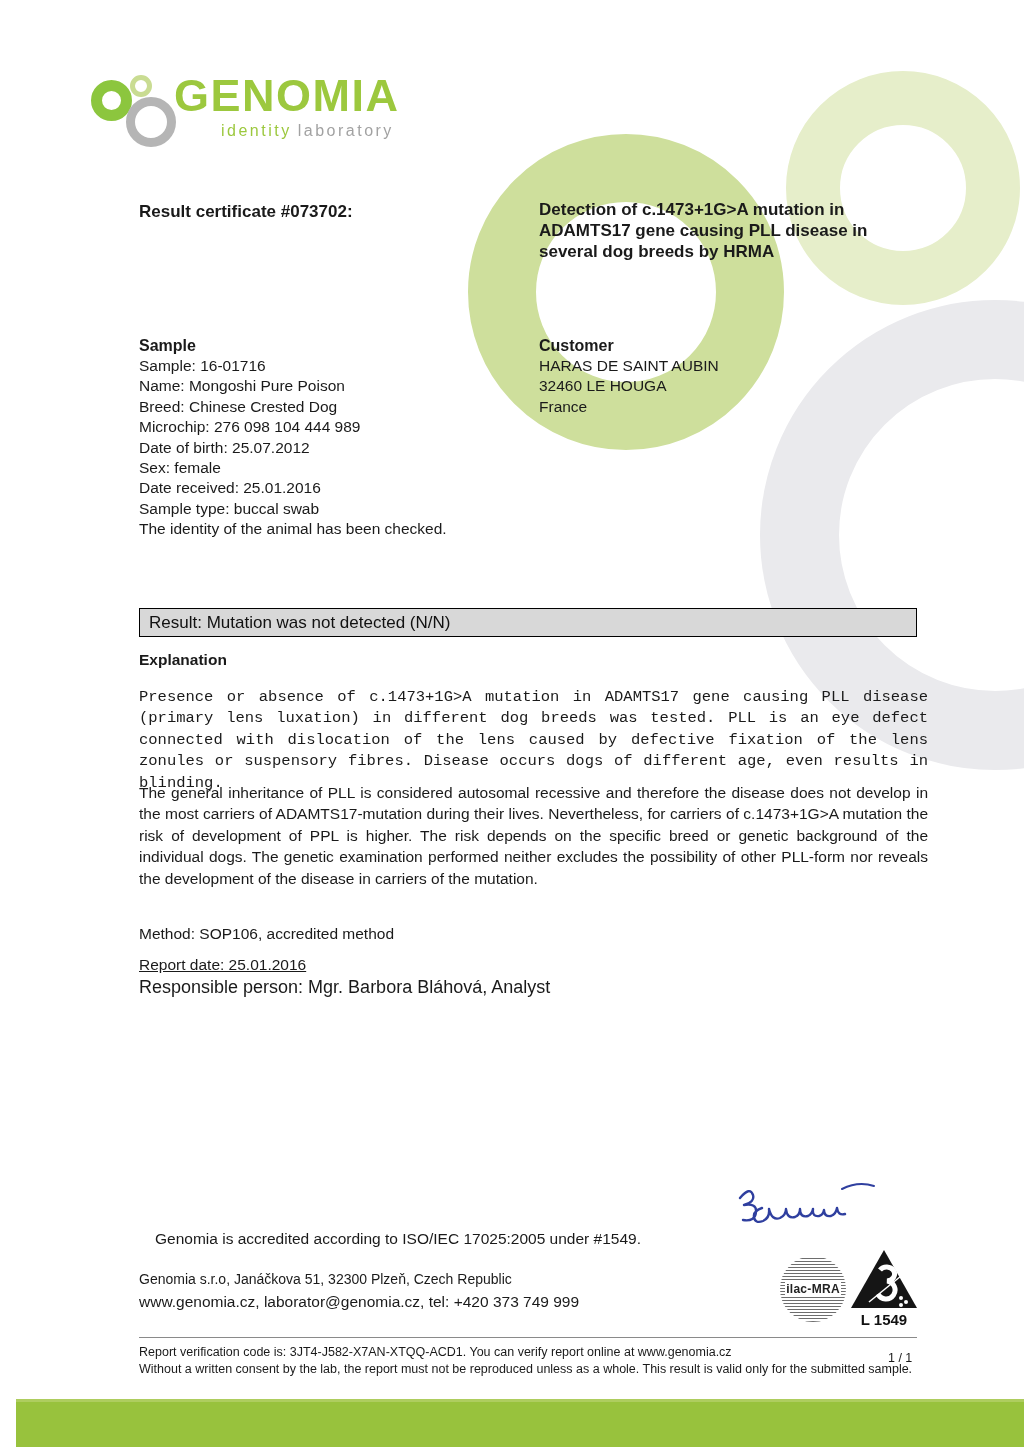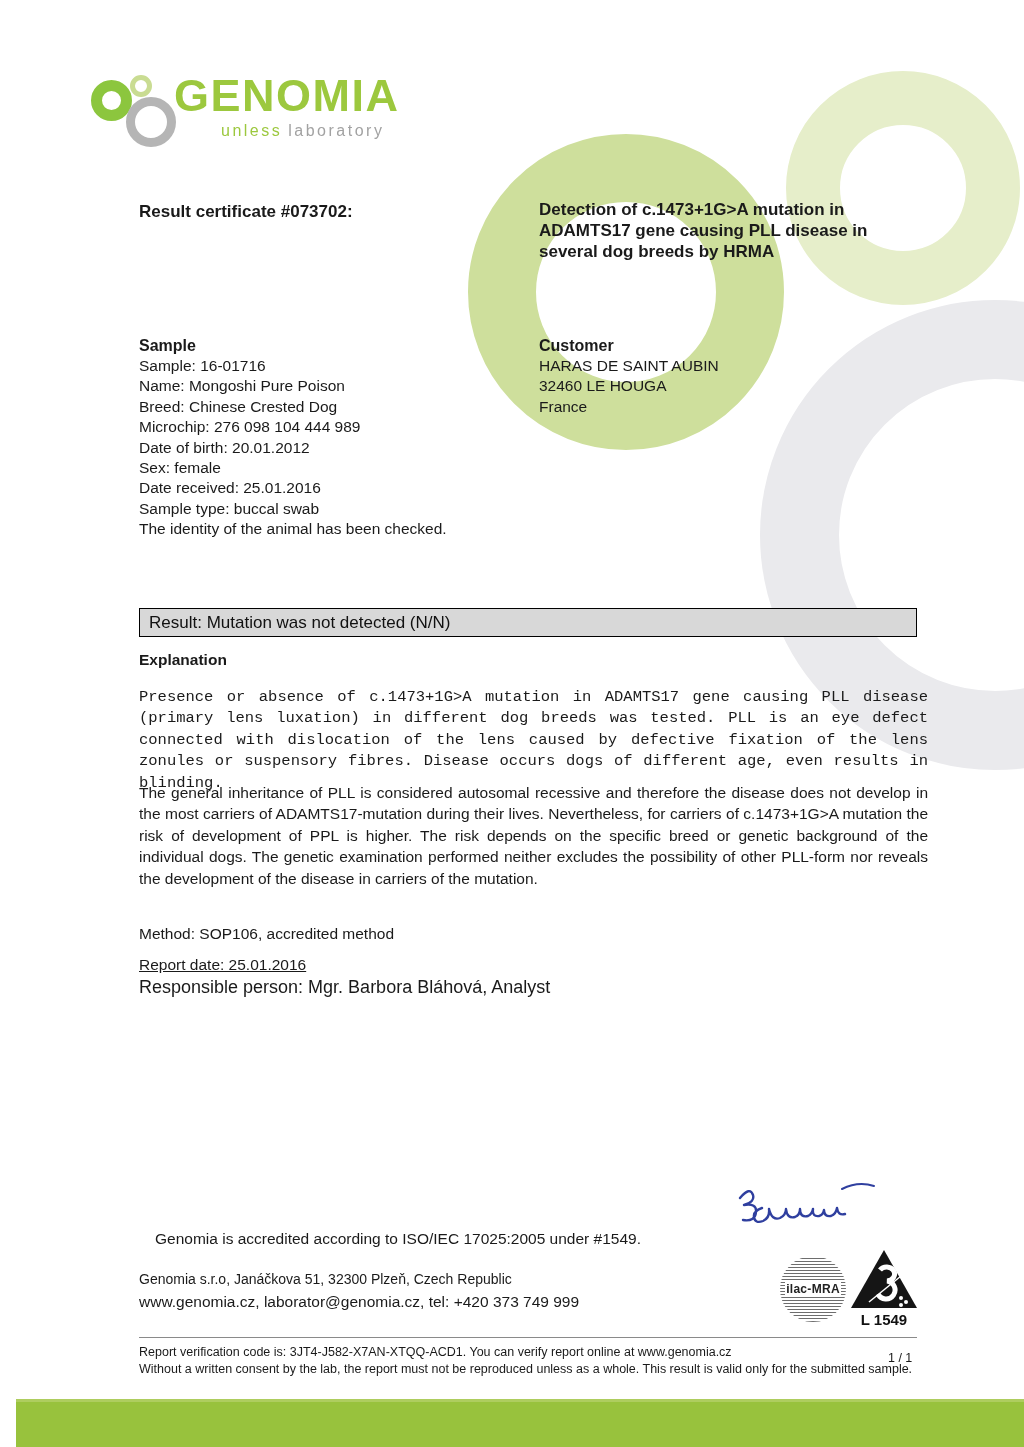--- a/index.html
+++ b/index.html
@@ -77,35 +77,35 @@
   <div class="ring ring-a"></div>
 
   <div class="content">
 
     <div>
       <span class="logo-ring logo-ring-pale"></span>
       <span class="logo-ring logo-ring-green"></span>
       <span class="logo-ring logo-ring-gray"></span>
       <div class="brand">GENOMIA</div>
       <div class="tagline">
-        <span class="t-green">unless</span><span class="t-gray">laboratory</span>
+        <span class="t-green">identity</span><span class="t-gray">laboratory</span>
       </div>
     </div>
 
     <div class="cert-label">Result certificate #073702:</div>
     <div class="test-title">Detection of c.1473+1G&gt;A mutation in ADAMTS17 gene causing PLL disease in several dog breeds by HRMA</div>
 
     <div class="sample-block">
       <div class="block-heading">Sample</div>
       <div class="info-lines">
         <div>Sample: 16-01716</div>
         <div>Name: Mongoshi Pure Poison</div>
         <div>Breed: Chinese Crested Dog</div>
         <div>Microchip: 276 098 104 444 989</div>
-        <div>Date of birth: 20.01.2012</div>
+        <div>Date of birth: 25.07.2012</div>
         <div>Sex: female</div>
         <div>Date received: 25.01.2016</div>
         <div>Sample type: buccal swab</div>
         <div>The identity of the animal has been checked.</div>
       </div>
     </div>
 
     <div class="customer-block">
       <div class="block-heading">Customer</div>
       <div class="info-lines">

